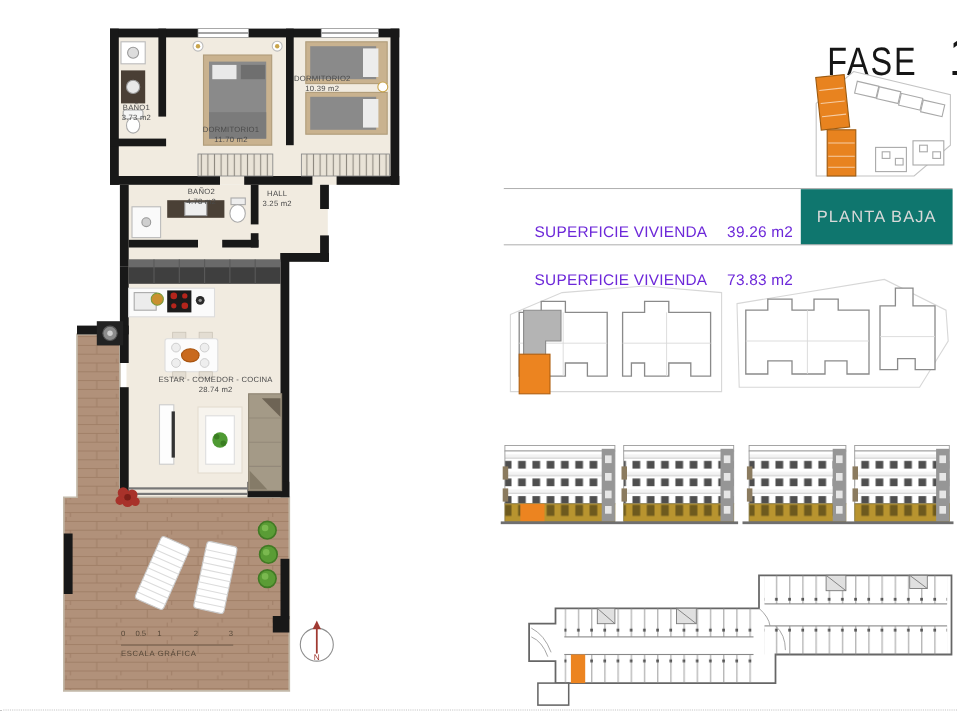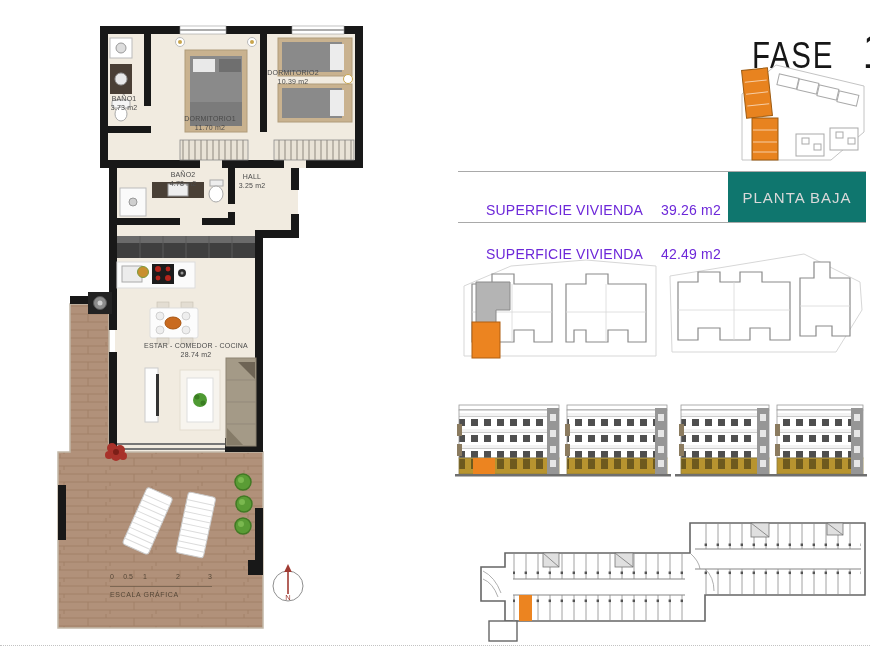--- a/index.html
+++ b/index.html
@@ -289,21 +289,21 @@
   </svg>
 
   <div class="band">
     <div class="band-white">
       <div class="band-row">
         <span class="lbl">SUPERFICIE VIVIENDA</span>
         <span class="val">39.26 m2</span>
       </div>
       <div class="band-row">
         <span class="lbl">SUPERFICIE VIVIENDA</span>
-        <span class="val">42.49 m2</span>
+        <span class="val">73.83 m2</span>
       </div>
     </div>
     <div class="band-gray">
       <span>PLANTA BAJA</span>
     </div>
   </div>
 
   <svg style="left:456px;top:250px" width="206" height="128" viewBox="0 0 206 128">
     <polygon points="8,36 55,16 130,10 200,16 200,106 8,106" fill="#fff" stroke="#d7d7d7" stroke-width="1"></polygon>
     <path d="M16,34 H36 V24 H58 V34 H96 V92 H78 V80 H58 V92 H36 V80 H24 V92 H16 Z" fill="#fff" stroke="#8a8a8a" stroke-width="1.2"></path>

